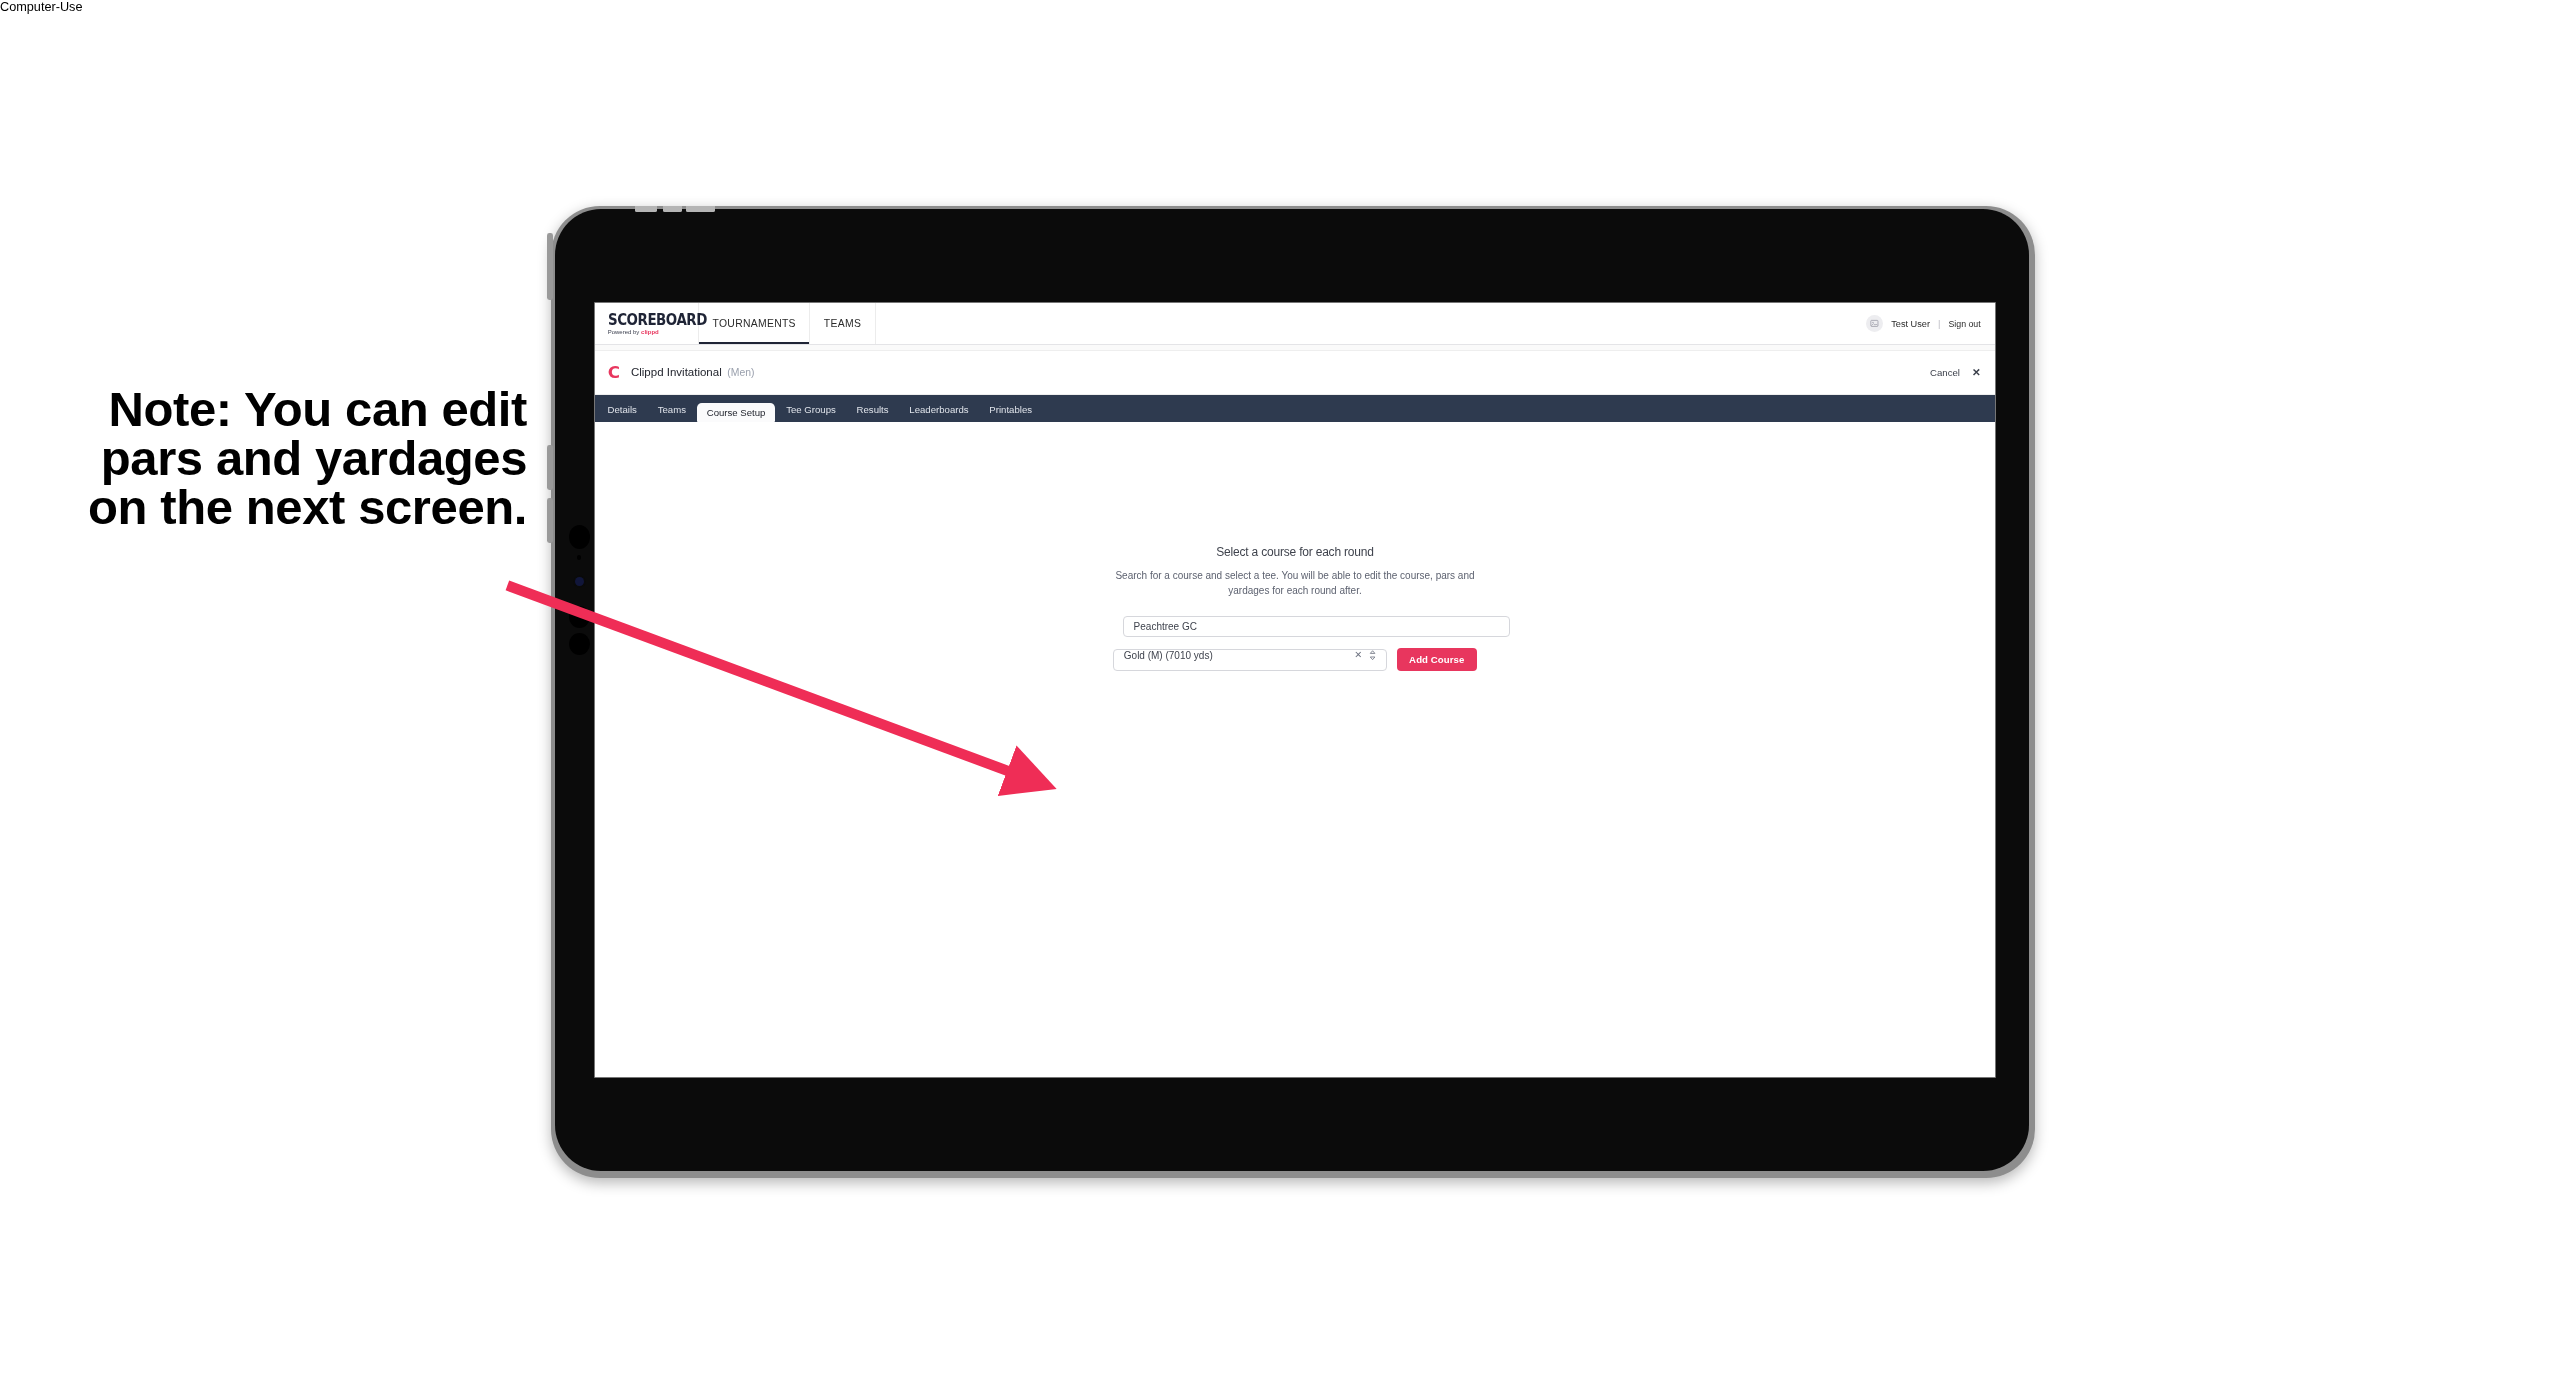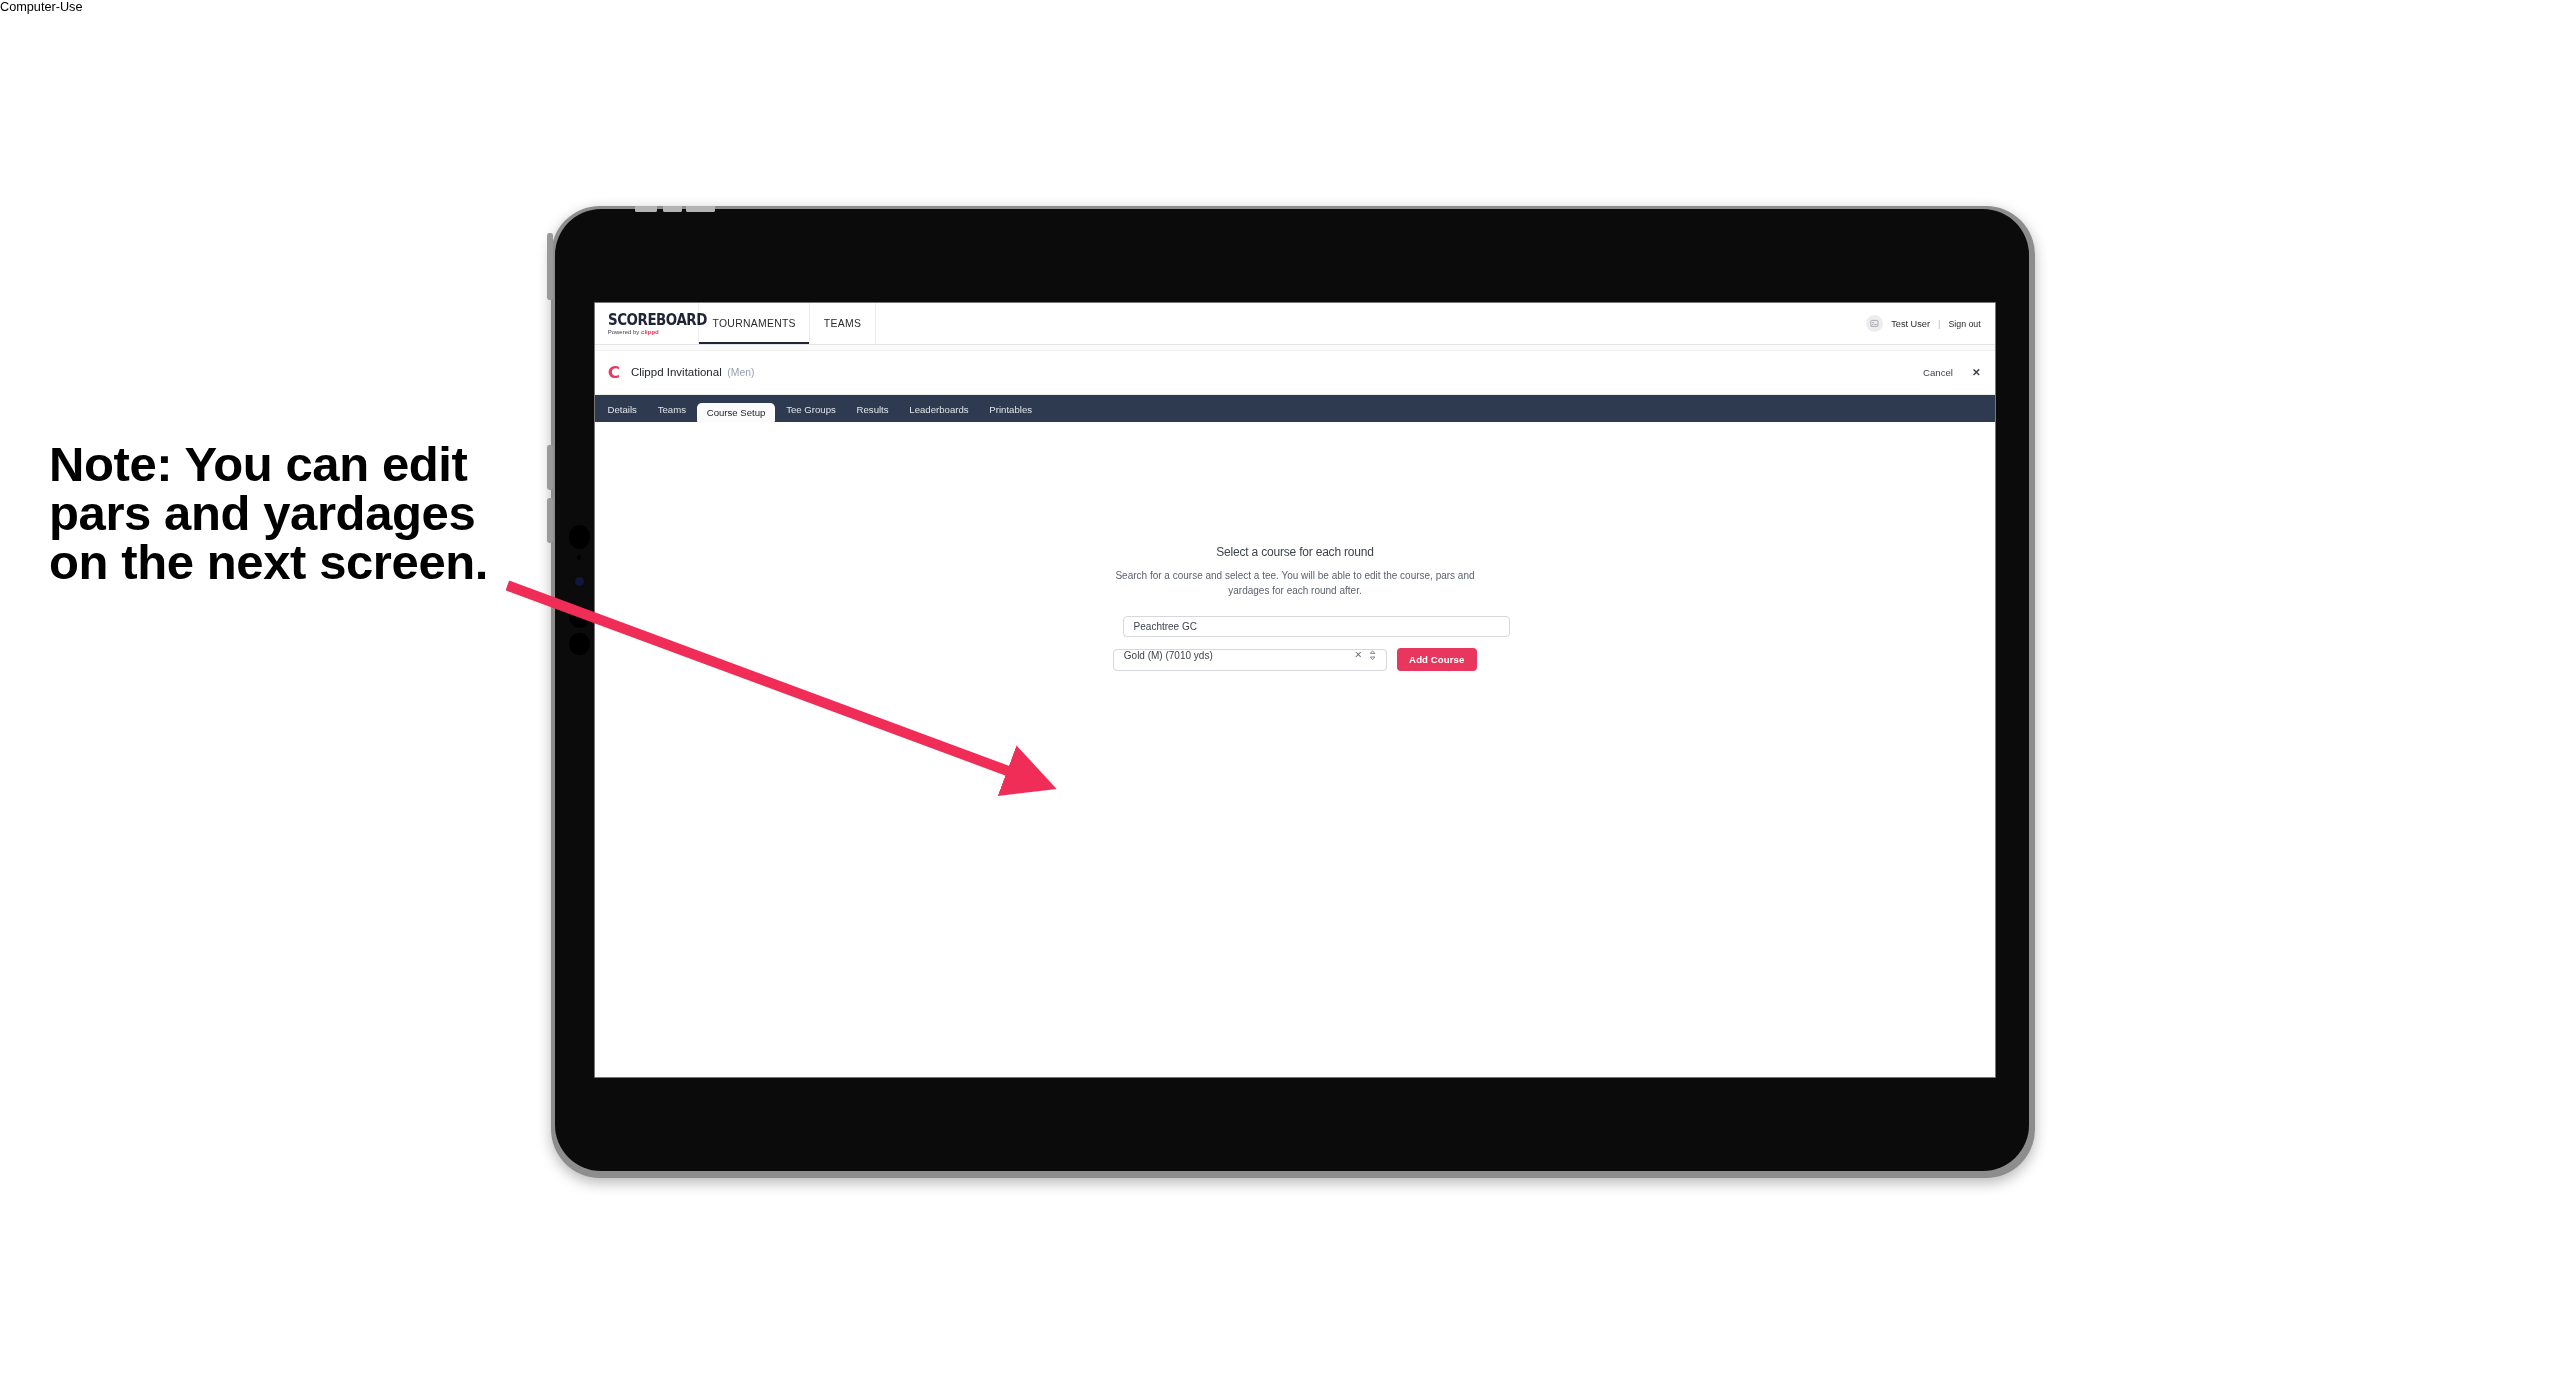--- a/index.html
+++ b/index.html
@@ -24,21 +24,21 @@
     top: 327px;
     width: 478px;
   }
   .instr-para {
     font-size: 49px;
     line-height: 1.0;
     color: #000000;
     letter-spacing: -0.4px;
   }
   .instr-para.first { font-weight: 400; }
-  .instr-para.second { font-weight: 700; margin-top: 113px; }
+  .instr-para.second { font-weight: 700; margin-top: 58px; text-align: right; }
   .instr-para .bold { font-weight: 700; }
 
   
   #tablet {
     position: absolute;
     left: 551px;
     top: 206px;
     width: 1484px;
     height: 972px;
   }
@@ -211,21 +211,21 @@
   }
   #tourney-gender {
     font-size: 10.4px;
     color: #9aa0ad;
     margin-left: 5.6px;
   }
   #title-strip-spacer { flex: 1; }
   #cancel-btn {
     display: flex;
     align-items: flex-end;
-    gap: 19px;
+    gap: 12px;
     font-size: 9.6px;
     color: #3b3f4a;
     cursor: pointer;
   }
   #cancel-x { font-size: 10.4px; font-weight: 600; }
 
   
   #tabstrip {
     background: #2e3a4f;
     height: 27px;

